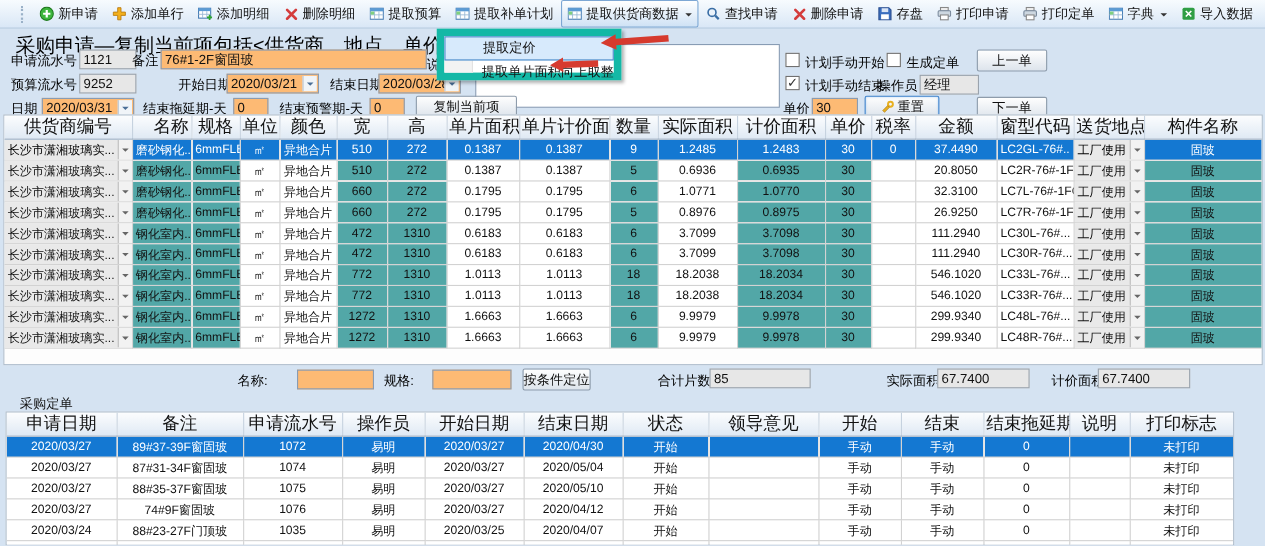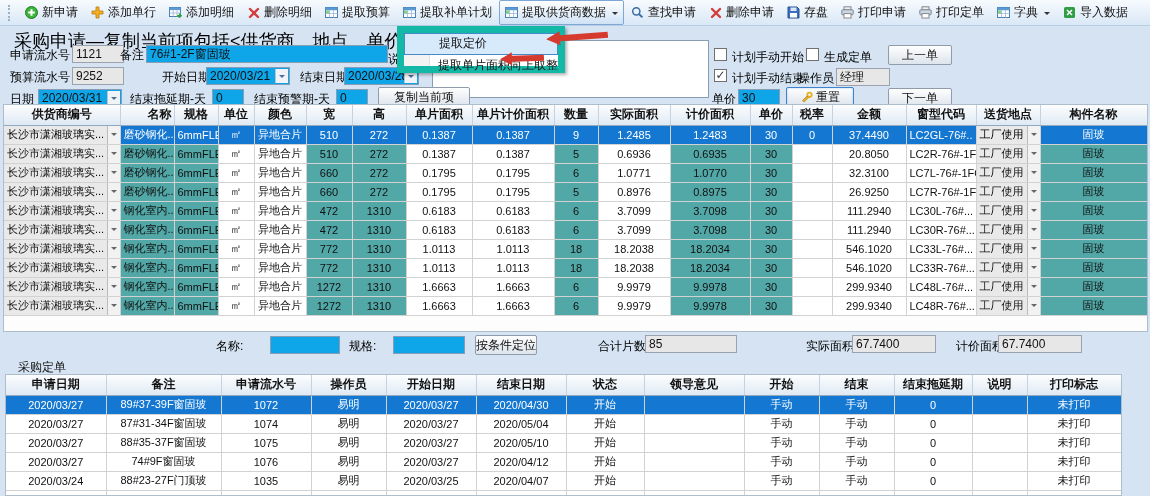--- a/index.html
+++ b/index.html
@@ -1,51 +1,51 @@
 <!DOCTYPE html>
 <html><head>
 <meta charset="utf-8">
 <style>
 *{box-sizing:border-box;margin:0;padding:0}
 html,body{width:1150px;height:496px}
 body{font-family:"Liberation Sans","DejaVu Sans",sans-serif;font-size:12px;color:#111;background:#d5e3f2;position:relative;overflow:hidden}
 .app{position:absolute;inset:0}
 
-.toolbar{position:absolute;left:0;top:0;right:0;height:26px;display:flex;align-items:center;background:linear-gradient(#f7fbfe,#d9e7f6);border-bottom:1px solid #b9cde2;padding-left:8px;gap:1px}
+.toolbar{position:absolute;left:0;top:0;right:0;height:26px;display:flex;align-items:center;background:linear-gradient(#f7fbfe,#d9e7f6);border-bottom:1px solid #b9cde2;padding-left:19px;gap:1px}
 .toolbar::before{content:"";width:3px;height:16px;border-left:2px dotted #9ab1c8;margin-right:5px}
 .tb-item{display:flex;align-items:center;gap:4px;padding:3px 5px;border:1px solid transparent;border-radius:2px;white-space:nowrap;cursor:default}
 .tb-item.active{border-color:#7da7d4;background:linear-gradient(#ffffff,#cfe2f5)}
 .tb-ico{display:inline-flex;width:13px;height:13px;align-items:center;justify-content:center}
 .tb-arrow{width:0;height:0;border:3.5px solid transparent;border-top-color:#333;margin-top:4px;margin-left:2px}
 
 .menu{position:absolute;left:397px;top:26px;width:168px;height:47px;background:#fff;border:7px solid #14b8a6;box-shadow:2px 2px 3px rgba(0,0,0,.3);z-index:50}
 .menu-gutter{position:absolute;left:0;top:0;bottom:0;width:26px;background:#f3f3f3;border-right:1px solid #e2e2e2}
 .menu-item{position:relative;height:22px;line-height:21px;padding-left:34px;font-size:12px;cursor:default}
 .menu-item.hl{background:#d7eafc;border:1px solid #4788c8;line-height:19px}
 .red-arrow{position:absolute;z-index:60}
 
 .lbl{position:absolute;font-size:12px;line-height:16px;white-space:nowrap;color:#000}
-.fld{position:absolute;height:18px;border:1px solid #889cb4;background:#0ea5e9;font-size:12px;line-height:16px;padding:0 3px;overflow:hidden;white-space:nowrap}
+.fld{position:absolute;height:18px;border:1px solid #889cb4;background:#fdba74;font-size:12px;line-height:16px;padding:0 3px;overflow:hidden;white-space:nowrap}
 .fld.gray{background:#e7e7e7;border-color:#9aa3ad}
 .fld.date{padding-right:15px}
 .darr{position:absolute;right:1px;top:1px;bottom:1px;width:13px;background:#f0f4f8;border-left:1px solid #b9c4cf;display:flex;align-items:center;justify-content:center}
 .darr::after{content:"";border:3.5px solid transparent;border-top-color:#4a6e96;margin-top:3px}
 .btn{position:absolute;height:20px;border:1px solid #8e9cab;border-radius:2px;background:linear-gradient(#fefefe,#dde4ec);font-size:12px;text-align:center;line-height:18px;cursor:default}
 .btn.focus{border-color:#3f83cc;box-shadow:inset 0 0 2px #9cc6ef;display:flex;align-items:center;justify-content:center;gap:3px}
 .cb{position:absolute;width:13px;height:13px;background:#fff;border:1px solid #707070;font-size:12px;line-height:11px;text-align:center;color:#333;font-weight:bold}
 .cb.checked::after{content:"\2713"}
 .grouptitle{position:absolute;left:14px;top:29px;font-size:18px;color:#000}
 .notebox{position:absolute;left:432px;top:40px;width:277px;height:58px;background:#fff;border:1px solid #889cb4;resize:none;font-family:inherit}
 
 .gridwrap{position:absolute;background:#fdfdfd;border:1px solid #aebdcc;overflow:hidden}
 #grid1wrap{left:3px;top:104px;width:1145px;height:228px}
 #grid2wrap{left:5px;top:374px;width:1117px;height:122px}
 table{border-collapse:collapse;table-layout:fixed;font-size:11px}
 #grid1{width:1143px}#grid2{width:1115px}
-th{height:20px;font-weight:bold;background:linear-gradient(#fcfdfe,#dfe9f4);border-right:1px solid #c6d2df;border-bottom:1px solid #93a9bf;padding:0 2px;overflow:hidden;white-space:nowrap;font-size:12px}
+th{height:20px;font-weight:normal;background:linear-gradient(#fcfdfe,#dfe9f4);border-right:1px solid #c6d2df;border-bottom:1px solid #93a9bf;padding:0 2px;overflow:hidden;white-space:nowrap;font-size:16px}
 td{height:19px;border-right:1px solid #d2d2d2;border-bottom:1px solid #d2d2d2;padding:0 3px;overflow:hidden;white-space:nowrap;background:#fff}
 td.c-teal{background:#52a7a7}
 td.c-combo{background:#e9e9e9;padding:0;position:relative}
 td.a-l{text-align:left}td.a-c{text-align:center}
 tr.sel td{background:#1478d2;color:#fff}
 tr.sel td.c-combo{background:#e9e9e9;color:#000}
 .ct{display:block;margin-right:14px;padding:0 3px;overflow:hidden;text-align:left}
 .ca{position:absolute;right:0;top:0;bottom:0;width:13px;background:#f2f2f2;border-left:1px solid #bbb;display:flex;align-items:center;justify-content:center}
 .ca::after{content:"";border:3px solid transparent;border-top-color:#666;margin-top:3px}
 .orders-label{position:absolute;left:18px;top:359px;font-size:12px}

